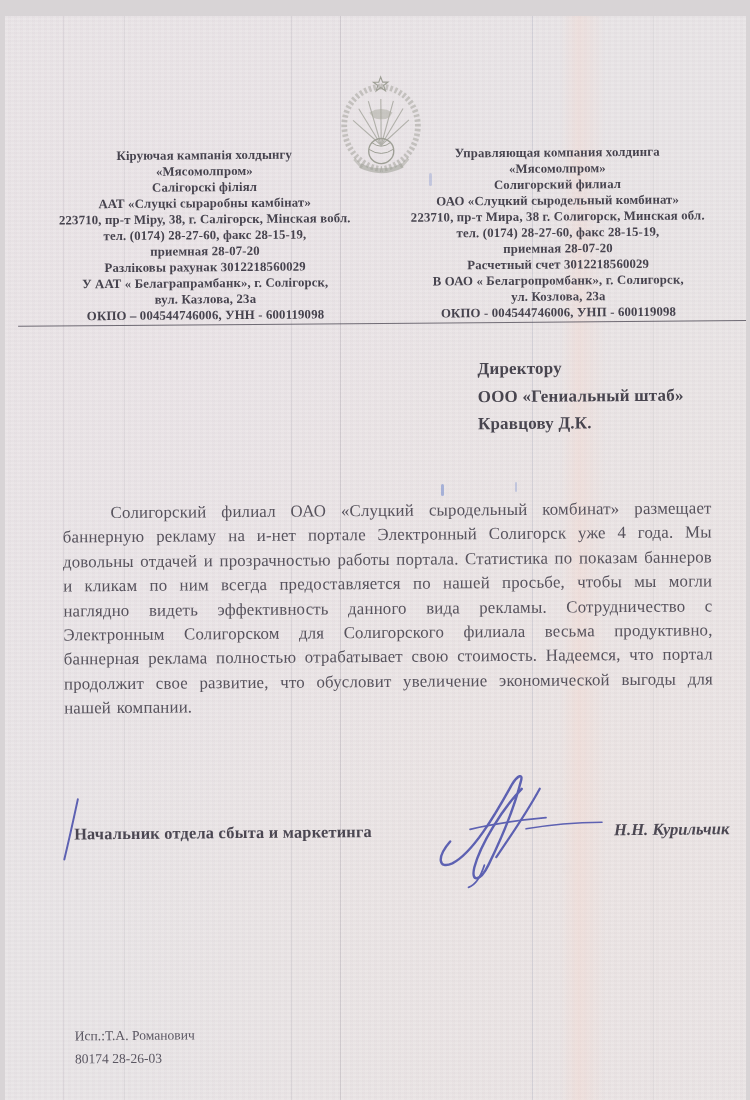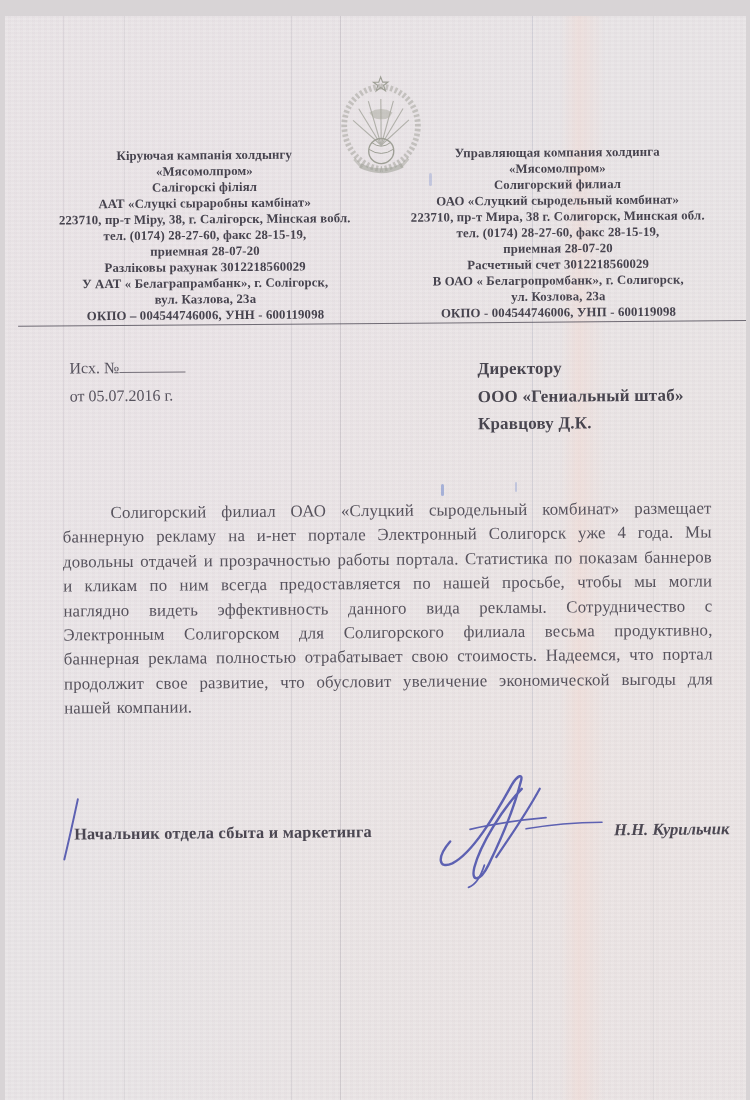--- a/index.html
+++ b/index.html
@@ -146,26 +146,20 @@
       <div>тел. (0174) 28-27-60, факс 28-15-19,</div>
       <div>приемная 28-07-20</div>
       <div>Расчетный счет 3012218560029</div>
       <div>В  ОАО « Белагропромбанк», г. Солигорск,</div>
       <div>ул. Козлова, 23а</div>
       <div>ОКПО - 004544746006, УНП - 600119098</div>
     </div>
 
     <div class="lh-rule"></div>
 
-    <div class="ref-block">
-      <div>
-        <span>Исх. №</span><span class="blank-line"></span>
-      </div>
-      <div>от 05.07.2016 г.</div>
-    </div>
 
     <div class="addressee">
       <div>Директору</div>
       <div>ООО «Гениальный штаб»</div>
       <div>Кравцову Д.К.</div>
     </div>
 
     <p class="body-text">Солигорский филиал ОАО «Слуцкий сыродельный комбинат» размещает баннерную рекламу на и-нет портале Электронный Солигорск уже 4 года. Мы довольны отдачей и прозрачностью работы портала. Статистика по показам баннеров и кликам по ним всегда предоставляется по нашей просьбе, чтобы мы могли наглядно видеть эффективность данного вида рекламы. Сотрудничество с Электронным Солигорском для Солигорского филиала весьма продуктивно, баннерная реклама полностью отрабатывает свою стоимость. Надеемся, что портал продолжит свое развитие, что обусловит увеличение экономической выгоды для нашей компании.</p>
 
     <svg class="pen-slash" viewBox="0 0 22 64" aria-hidden="true">
@@ -176,15 +170,19 @@
       <g class="ink-stroke">
         <path d="M22,76 C8,92 10,104 24,98 C44,88 66,52 84,20 C90,10 96,8 93,17 C86,44 70,80 60,100 C52,116 42,118 46,102 C52,80 74,44 94,24" stroke-width="2.4"></path>
         <path d="M68,92 C82,72 102,42 112,24" stroke-width="2.2"></path>
         <path d="M42,64 C68,58 94,55 118,53" stroke-width="1.8"></path>
         <path d="M98,64 C122,60 152,58 174,58" stroke-width="1.6"></path>
         <path d="M56,100 C52,112 46,120 40,122" stroke-width="1.8"></path>
       </g>
     </svg>
     <div class="sig-name">Н.Н. Курильчик</div>
 
+    <div class="footer-block">
+      <div>Исп.:Т.А. Романович</div>
+      <div>80174 28-26-03</div>
+    </div>
 
   </div>
 </div>
 
 </body></html>

